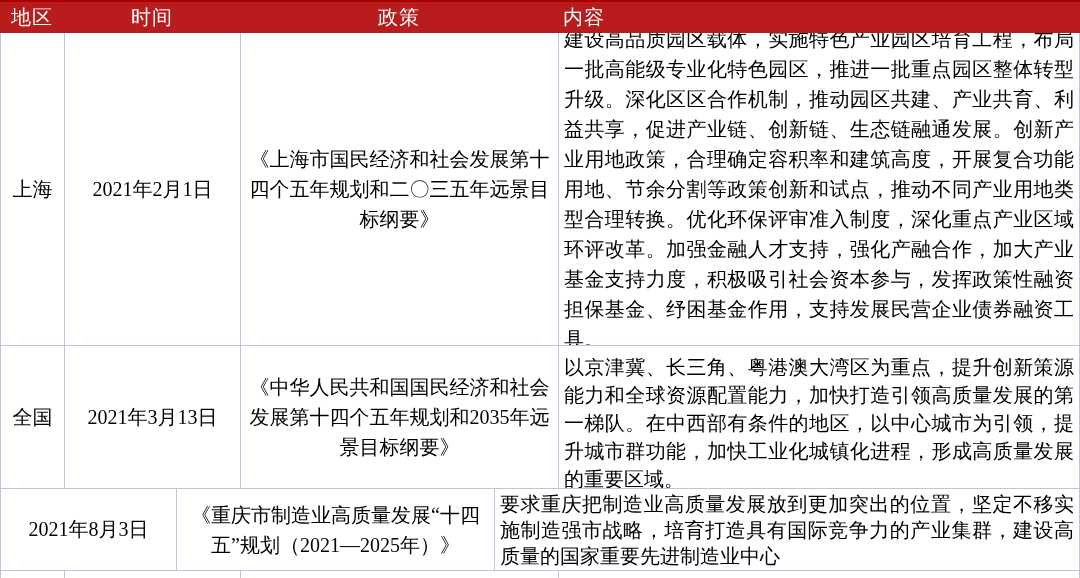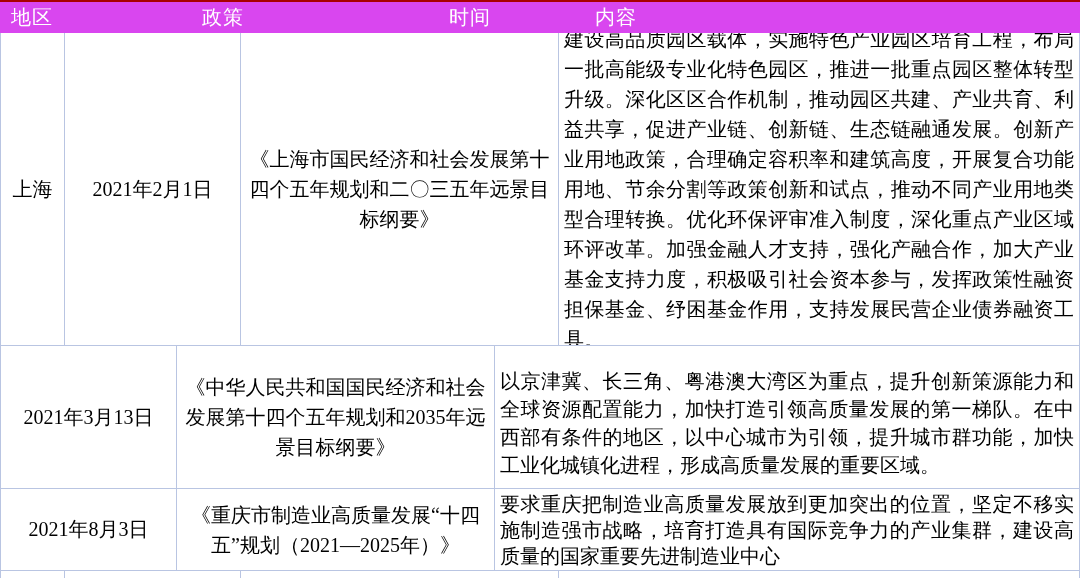--- a/index.html
+++ b/index.html
@@ -12,21 +12,21 @@
     position: relative;
     width: 1080px;
     height: 578px;
     background: #ffffff;
     overflow: hidden;
   }
   
   .header-row {
     display: flex;
     height: 33px;
-    background: #d946ef;
+    background: #b91c1c;
     border-top: 2px solid #a80000;
   }
   .header-cell {
     display: flex;
     align-items: center;
     justify-content: center;
     color: #ffffff;
     font-size: 20px;
     font-weight: 400;
     letter-spacing: 1px;
@@ -74,35 +74,36 @@
   .row-2 .col-content { line-height: 28px; margin-top: 12px; }
   .row-3 .col-content { line-height: 26px; }
 </style>
 </head>
 <body>
 
 <div class="policy-table">
 
   <div class="header-row">
     <div class="header-cell col-region">地区</div>
+    <div class="header-cell col-date">时间</div>
     <div class="header-cell col-policy">政策</div>
-    <div class="header-cell col-date">时间</div>
-    <div class="header-cell col-content" style="flex:1; border-right:none;margin-left:32px;">内容</div>
+    <div class="header-cell col-content" style="flex:1; border-right:none;">内容</div>
   </div>
 
   <div class="body">
 
     <div class="row row-1">
       <div class="cell col-region">上海</div>
       <div class="cell col-date">2021年2月1日</div>
       <div class="cell col-policy">《上海市国民经济和社会发展第十四个五年规划和二〇三五年远景目标纲要》</div>
       <div class="cell col-content">建设高品质园区载体，实施特色产业园区培育工程，布局一批高能级专业化特色园区，推进一批重点园区整体转型升级。深化区区合作机制，推动园区共建、产业共育、利益共享，促进产业链、创新链、生态链融通发展。创新产业用地政策，合理确定容积率和建筑高度，开展复合功能用地、节余分割等政策创新和试点，推动不同产业用地类型合理转换。优化环保评审准入制度，深化重点产业区域环评改革。加强金融人才支持，强化产融合作，加大产业基金支持力度，积极吸引社会资本参与，发挥政策性融资担保基金、纾困基金作用，支持发展民营企业债券融资工具。</div>
     </div>
 
     <div class="row row-2">
+      <div class="cell col-region">全国</div>
       <div class="cell col-date">2021年3月13日</div>
       <div class="cell col-policy">《中华人民共和国国民经济和社会发展第十四个五年规划和2035年远景目标纲要》</div>
       <div class="cell col-content">以京津冀、长三角、粤港澳大湾区为重点，提升创新策源能力和全球资源配置能力，加快打造引领高质量发展的第一梯队。在中西部有条件的地区，以中心城市为引领，提升城市群功能，加快工业化城镇化进程，形成高质量发展的重要区域。</div>
     </div>
 
     <div class="row row-3">
       <div class="cell col-date">2021年8月3日</div>
       <div class="cell col-policy">《重庆市制造业高质量发展“十四五”规划（2021—2025年）》</div>
       <div class="cell col-content">要求重庆把制造业高质量发展放到更加突出的位置，坚定不移实施制造强市战略，培育打造具有国际竞争力的产业集群，建设高质量的国家重要先进制造业中心</div>
     </div>

